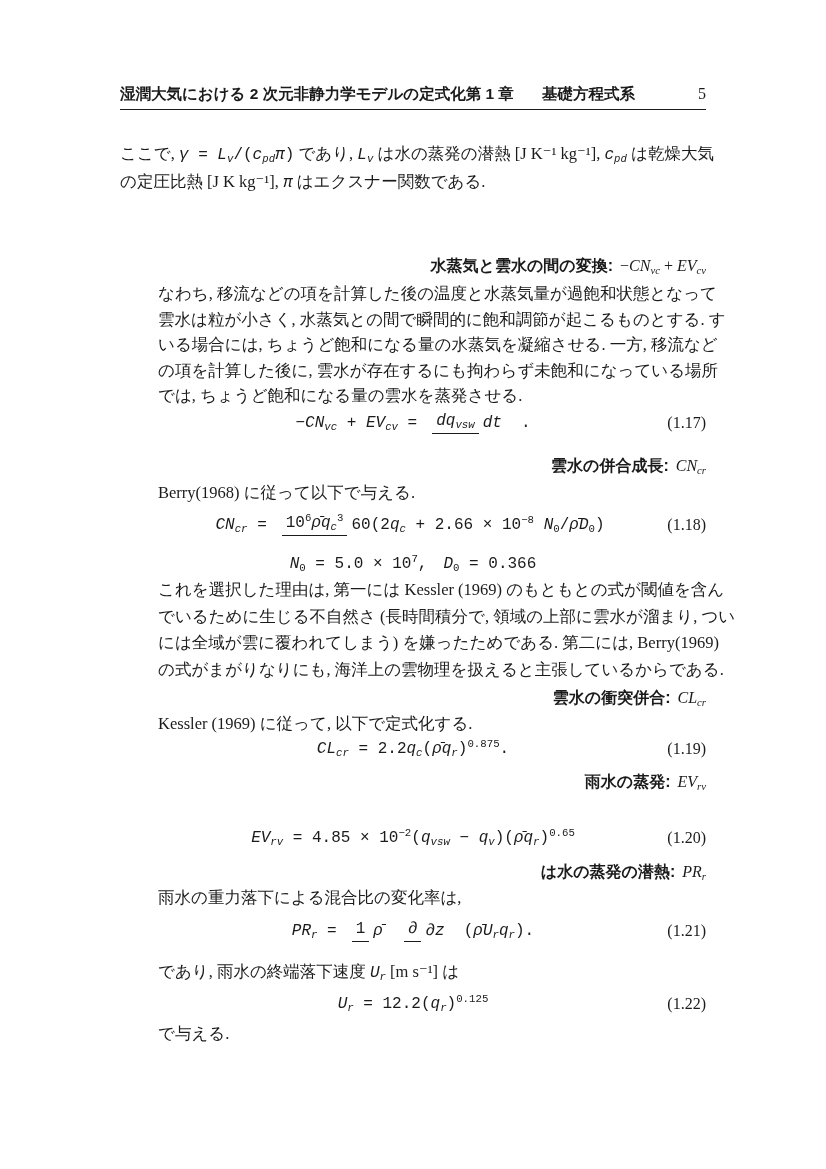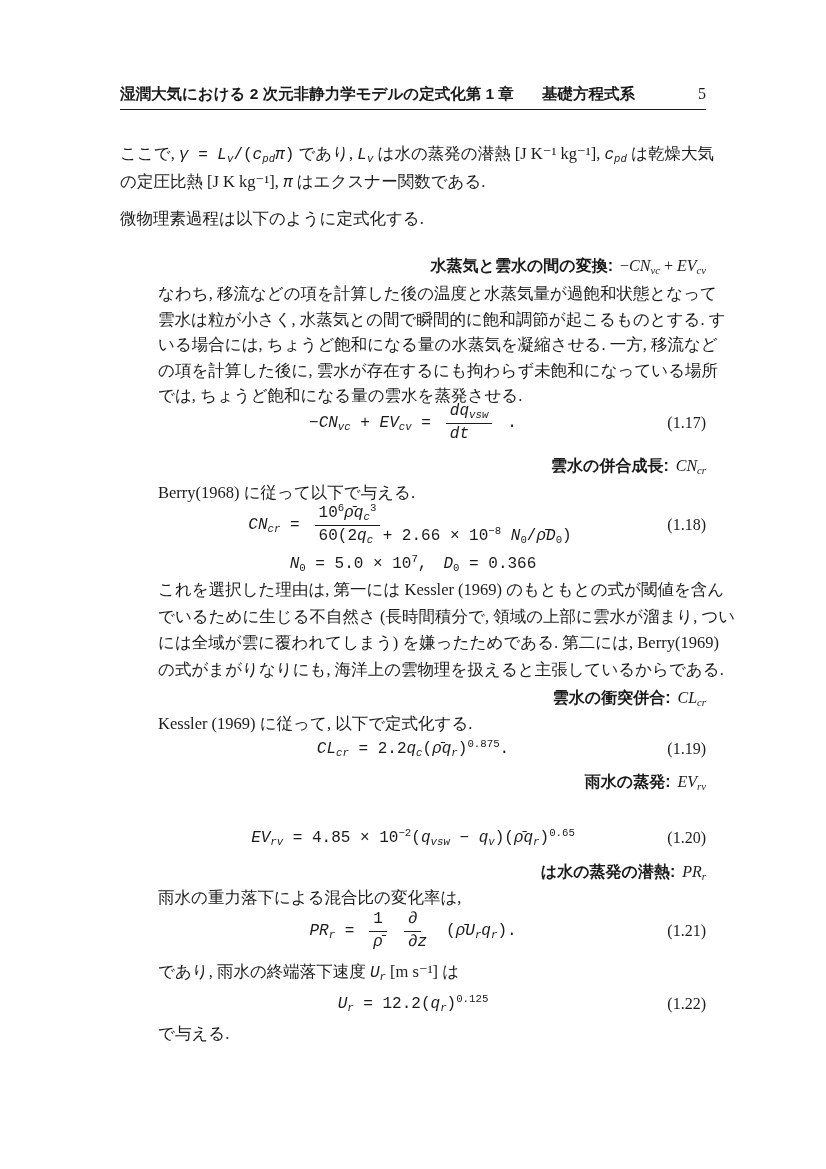--- a/index.html
+++ b/index.html
@@ -40,21 +40,21 @@
   .m i{font-style:italic;}
   .m sub,.m sup{font-size:67%;line-height:0;}
   .m sub{vertical-align:-0.3em;}
   .m sup{vertical-align:0.58em;}
   
   .eq-row{position:absolute;left:120px;width:586px;}
   .eq-body{position:absolute;left:0;right:0;top:0;bottom:0;
     display:flex;justify-content:center;align-items:center;gap:13px;white-space:nowrap;}
   .eq-tag{position:absolute;right:0;top:50%;transform:translateY(-50%);
     font-size:16px;font-family:"Liberation Serif","DejaVu Serif",serif;}
-  .frac{display:inline-flex;flex-direction:column;align-items:flex-start;margin:0 2px;line-height:1.2;}
+  .frac{display:inline-flex;flex-direction:row;align-items:flex-end;margin:0 2px;line-height:1.2;}
   .frac .num{padding:0 4px 1px 4px;border-bottom:1px solid #1b1b1b;text-align:center;}
   .frac .den{padding:1px 4px 0 4px;text-align:center;}
   
   .footer{
     position:absolute;left:120px;top:1054px;width:586px;
     border-top:1.2px solid #1b1b1b;padding-top:9px;
     display:flex;justify-content:space-between;align-items:baseline;
     font-size:15.5px;white-space:nowrap;
   }
 </style>
@@ -71,23 +71,20 @@
     <span class="pgnum">5</span>
   </div>
 
   <div class="para" style="top:141px">
     <div class="pl">
       <span>ここで, </span><span class="m"><i>γ</i> = <i>L</i><sub><i>v</i></sub>/(<i>c</i><sub><i>pd</i></sub><i>π</i>)</span><span> であり, </span><span class="m"><i>L</i><sub><i>v</i></sub></span><span> は水の蒸発の潜熱 [J K⁻¹ kg⁻¹], </span><span class="m"><i>c</i><sub><i>pd</i></sub></span><span> は乾燥大気</span>
     </div>
     <div class="pl">
       <span>の定圧比熱 [J K kg⁻¹], </span><span class="m"><i>π</i></span><span> はエクスナー関数である.</span>
     </div>
-  </div>
-  <div class="para" style="top:206px">
-    <div class="pl">微物理素過程は以下のように定式化する.</div>
   </div>
 
   <div class="sec-head" style="top:256px">
     <span class="sh-jp">水蒸気と雲水の間の変換:</span><span class="m sh-math">−<i>CN</i><sub><i>vc</i></sub> + <i>EV</i><sub><i>cv</i></sub></span>
   </div>
   <div class="para ind" style="top:281px">
     <div class="pl">なわち, 移流などの項を計算した後の温度と水蒸気量が過飽和状態となって</div>
     <div class="pl">雲水は粒が小さく, 水蒸気との間で瞬間的に飽和調節が起こるものとする. す</div>
     <div class="pl">いる場合には, ちょうど飽和になる量の水蒸気を凝縮させる. 一方, 移流など</div>
     <div class="pl">の項を計算した後に, 雲水が存在するにも拘わらず未飽和になっている場所</div>

